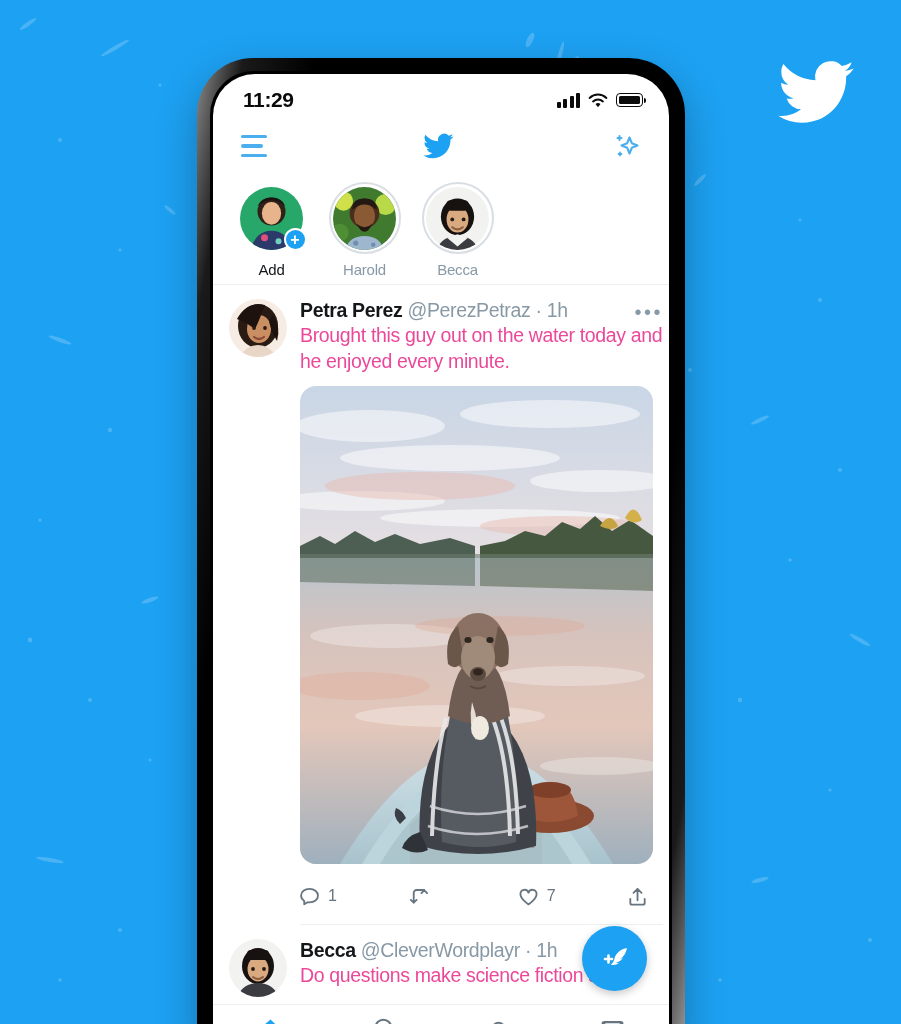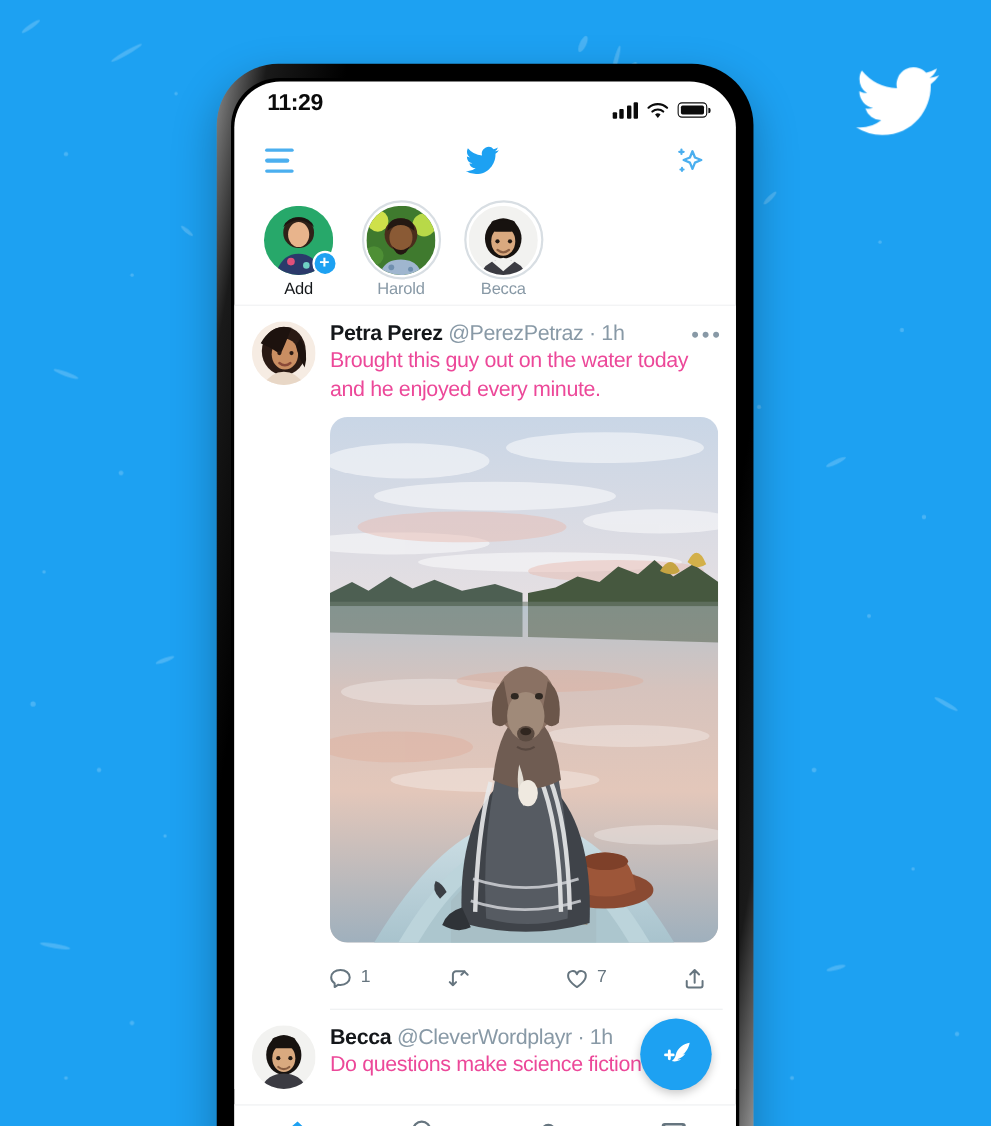--- a/index.html
+++ b/index.html
@@ -46,21 +46,21 @@
     position: relative;
     width: 100%; height: 100%;
     border-radius: 42px 42px 0 0;
     background: #fff;
     overflow: hidden;
   }
 
   
   .statusbar {
     height: 44px;
-    display: flex; justify-content: space-between;
+    display: flex; align-items: center; justify-content: space-between;
     padding: 8px 26px 0 30px;
   }
   .status-time {
     font-size: 21px; font-weight: bold; color: #0b0b0b;
     letter-spacing: -0.4px;
   }
   .status-icons { display: flex; align-items: center; gap: 8px; }
   .sig { display: flex; align-items: flex-end; gap: 2.5px; height: 15px; }
   .sig i { width: 4px; background: #0b0b0b; border-radius: 1px; display: block; }
   .sig i:nth-child(1){height:6px}.sig i:nth-child(2){height:9px}
@@ -109,29 +109,29 @@
   }
   .fleet-av svg { display: block; width: 100%; height: 100%; }
   .add-badge {
     position: absolute; right: -1px; bottom: 1px;
     width: 23px; height: 23px; border-radius: 50%;
     background: #1DA1F2; border: 2.5px solid #fff;
     color: #fff; font-size: 16px; line-height: 18px; font-weight: bold;
     display:flex; align-items:center; justify-content:center;
   }
   .fleet-name {
-    font-size: 15px; letter-spacing: -0.2px;
+    margin-top: 7px; font-size: 15px; letter-spacing: -0.2px;
     white-space: nowrap; overflow: hidden; text-overflow: ellipsis;
   }
   .fleet-name.dark { color: #14171A; }
   .fleet-name.muted { color: #8899A6; }
 
   
   .timeline { background: #fff; }
-  .tweet { display: flex; gap: 13px; padding: 14px 12px 0 16px; }
+  .tweet { display: flex; gap: 13px; padding: 14px 6px 0 16px; }
   .tw-avatar { width: 58px; height: 58px; border-radius: 50%; overflow: hidden; flex: 0 0 auto; }
   .tw-avatar svg { display:block; width:100%; height:100%; }
   .tw-body { flex: 1; min-width: 0; }
   .tw-head { display: flex; align-items: flex-start; }
   .tw-meta { font-size: 19.5px; letter-spacing: -0.35px; flex: 1; line-height: 1.18; }
   .tw-name { font-weight: bold; color: #14171A; }
   .tw-handle, .tw-dot, .tw-time { color: #8899A6; font-weight: normal; }
   .tw-more { color: #8899A6; font-size: 20px; letter-spacing: 2.5px; line-height: 1; padding-top: 3px; }
   .tw-text {
     font-size: 19.5px; color: #ec4899; line-height: 1.31;

